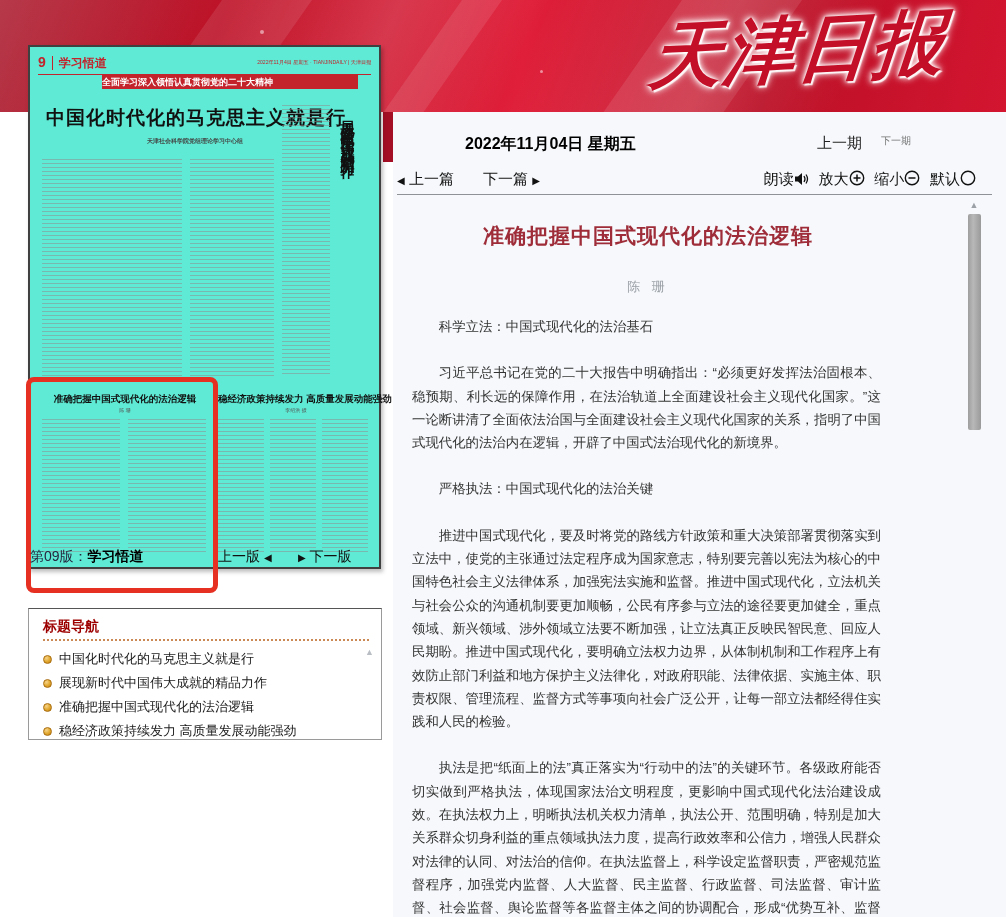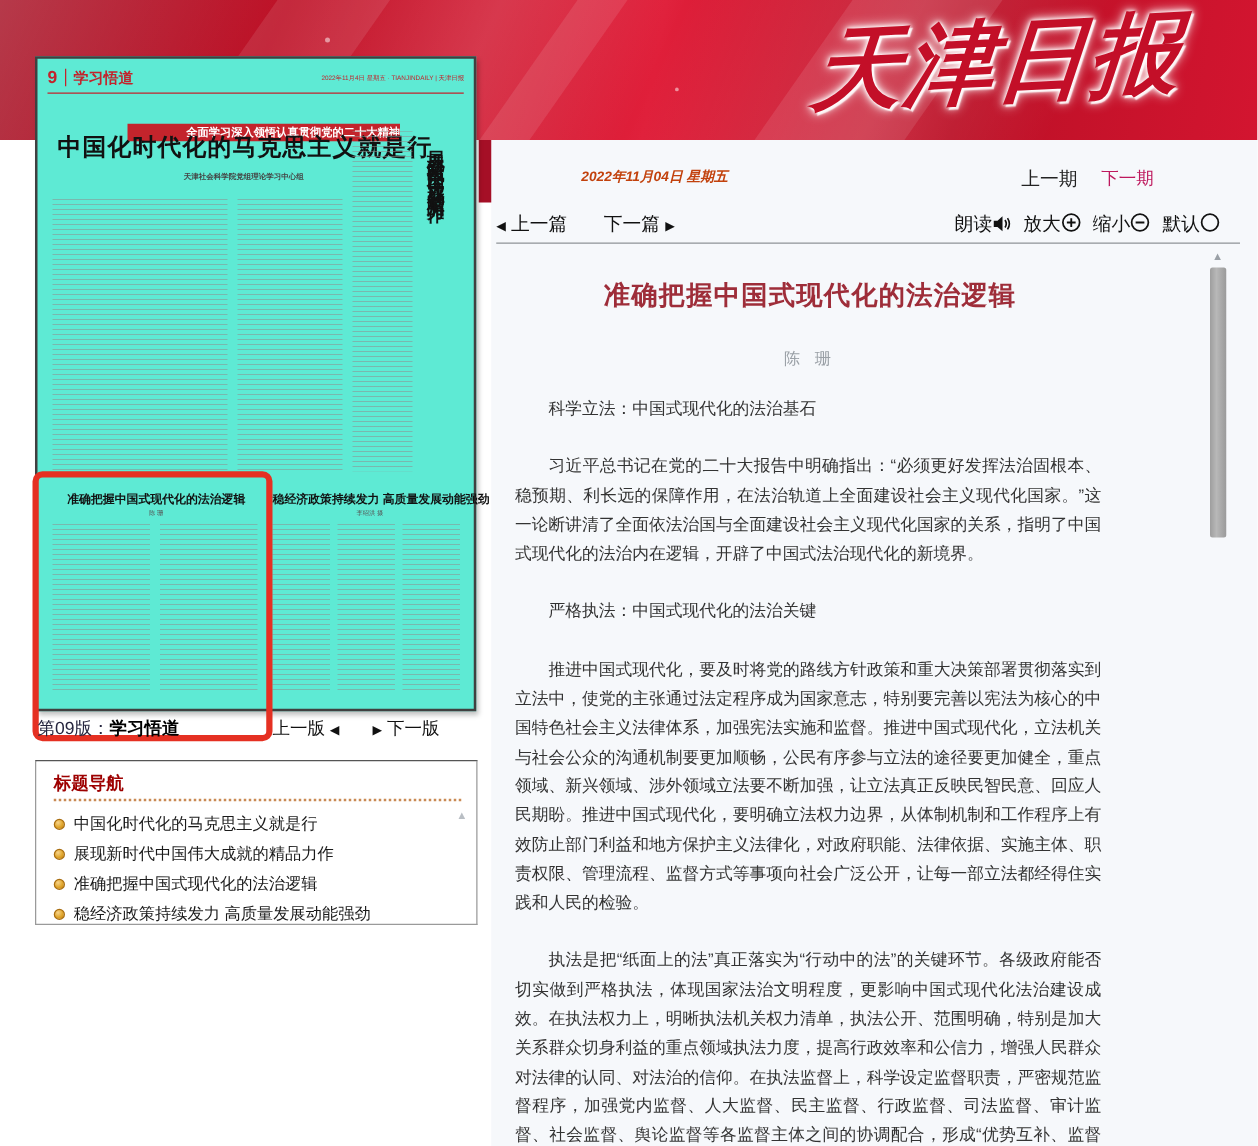--- a/index.html
+++ b/index.html
@@ -38,23 +38,23 @@
   
   .thumb {
     position:absolute; left:28px; top:45px; width:353px; height:524px;
     background:#5eead4; border:2px solid #404040; box-shadow:2px 3px 4px rgba(0,0,0,.25);
   }
   .t-head { position:absolute; left:8px; top:6px; right:8px; height:22px; border-bottom:1px solid #c2232c; color:#c2232c; }
   .t-pageno { font-size:14px; font-weight:bold; }
   .t-sec { font-size:12px; font-weight:bold; margin-left:6px; padding-left:6px; border-left:1px solid #c2232c; }
   .t-headright { position:absolute; right:0; top:6px; font-size:6px; color:#c2232c; white-space:nowrap; transform:scale(.85); transform-origin:right top; }
   .t-slogan {
-    position:absolute; left:72px; top:52px; width:218px; height:14px;
+    position:absolute; left:72px; top:28px; width:256px; height:14px;
     background:#c3242c; color:#fff; font-size:9px; font-weight:bold;
-    text-align:right; line-height:14px; white-space:nowrap; overflow:hidden;
+    text-align:left; line-height:14px; white-space:nowrap; overflow:hidden;
   }
   .t-headline { position:absolute; left:16px; top:58px; width:300px; font-size:19px; font-weight:bold; color:#111; letter-spacing:1px; white-space:nowrap; }
   .t-byline { position:absolute; left:60px; top:90px; width:210px; text-align:center; font-size:6px; color:#444; font-weight:bold; }
   .lines { background-image:repeating-linear-gradient(to bottom, #8f8f8f 0, #8f8f8f 1px, transparent 1px, transparent 4px); opacity:.55; position:absolute; }
   .t-col1 { left:12px; top:112px; width:140px; height:218px; }
   .t-col2 { left:160px; top:112px; width:84px; height:218px; }
   .t-col3 { left:252px; top:58px; width:48px; height:272px; }
   .t-vert {
     position:absolute; left:308px; top:62px; height:270px;
     writing-mode:vertical-rl; font-family:"Liberation Serif","DejaVu Serif",serif;
@@ -69,21 +69,21 @@
   .t-lowright-author { position:absolute; left:188px; top:360px; width:156px; text-align:center; font-size:5px; color:#555; }
   .t-rcolA { left:188px; top:372px; width:46px; height:136px; }
   .t-rcolB { left:240px; top:372px; width:46px; height:136px; }
   .t-rcolC { left:292px; top:372px; width:46px; height:136px; }
   .hl-box {
     position:absolute; left:-4px; top:330px; width:192px; height:216px;
     border:5px solid #e53022; border-radius:8px; pointer-events:auto;
   }
 
   
-  .page-row { position:absolute; left:30px; top:574px; width:352px; height:20px; font-size:14px; color:#111; }
+  .page-row { position:absolute; left:30px; top:548px; width:352px; height:20px; font-size:14px; color:#111; }
   .page-row .pg-no { color:#26263f; }
   .page-row .pg-sec { font-weight:bold; color:#000; }
   .pg-prev { position:absolute; left:188px; top:0; }
   .pg-next { position:absolute; left:268px; top:0; }
   .tri { font-size:10px; color:#111; }
 
   
   .nav-panel {
     position:absolute; left:28px; top:608px; width:354px; height:132px;
     background:#fff; border:1px solid #9a9a9a; border-top:1px solid #555;
@@ -95,23 +95,23 @@
   .nav-item .bullet {
     position:absolute; left:0; top:8px; width:9px; height:9px; border-radius:50%;
     background:radial-gradient(circle at 35% 30%, #f7d38a, #e0a62c 55%, #c07d12);
     border:1px solid #a96e10;
   }
   .nav-scroll-up { position:absolute; right:7px; top:38px; font-size:9px; color:#b9bec4; }
 
   
   .content { position:absolute; left:393px; top:112px; width:613px; height:805px; background:#f6f8fb; }
   .issue-row { position:absolute; left:0; top:22px; width:613px; height:22px; }
-  .issue-date { position:absolute; left:72px; top:0; font-size:11px; font-weight:bold; color:#c2410c;font-style:italic; }
+  .issue-date { position:absolute; left:72px; top:0; font-size:16px; font-weight:bold; color:#000000; }
   .issue-prev { position:absolute; left:424px; top:0; font-size:15px; color:#222; cursor:pointer; }
-  .issue-next { position:absolute; left:488px; top:0; font-size:14px; color:#be185d; cursor:pointer; }
+  .issue-next { position:absolute; left:488px; top:0; font-size:10px; color:#737373; cursor:pointer; }
   .tool-row { position:absolute; left:4px; top:58px; width:600px; height:24px; font-size:15px; color:#111; }
   .art-prev { position:absolute; left:0; top:0; cursor:pointer; }
   .art-next { position:absolute; left:86px; top:0; cursor:pointer; }
   .tools { position:absolute; right:21px; top:0; white-space:nowrap;font-family:Liberation Serif, serif; }
   .tools .tool { cursor:pointer; margin-left:6px; }
   .tools svg { vertical-align:-2px; }
   .rule { position:absolute; left:4px; top:82px; width:595px; border-bottom:1px solid #8f9398; }
 
   .art-title { position:absolute; left:10px; top:110px; width:490px; text-align:center; font-size:21px; font-weight:bold; color:#9e2d39; letter-spacing:1px; }
   .art-author { position:absolute; left:10px; top:166px; width:490px; text-align:center; font-size:13px; color:#9aa0a6; letter-spacing:4px; }

